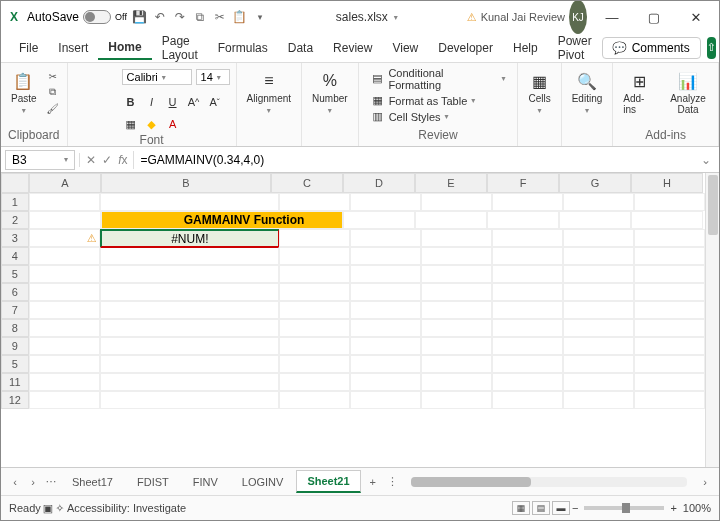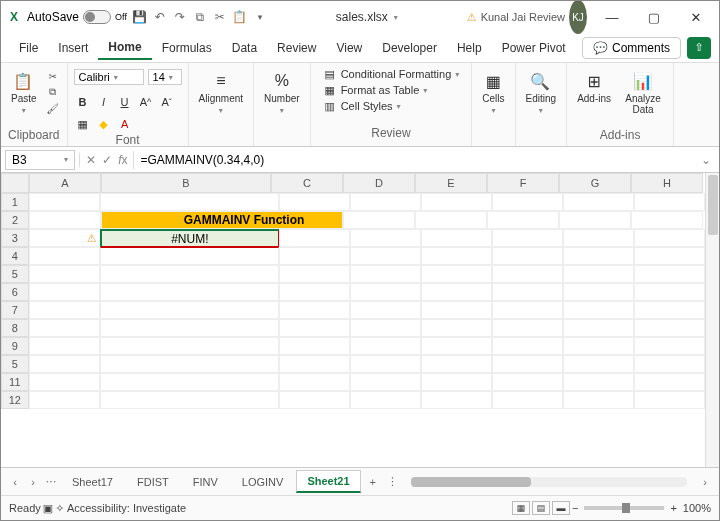--- a/index.html
+++ b/index.html
@@ -119,20 +119,21 @@
     <div class="window-btn">—</div>
     <div class="window-btn">▢</div>
     <div class="window-btn">✕</div>
   </div>
 </div>
 
 <div class="menubar">
   <div class="menu-item">File</div>
   <div class="menu-item">Insert</div>
   <div class="menu-item active">Home</div>
+  <div class="menu-item">Page Layout</div>
   <div class="menu-item">Formulas</div>
   <div class="menu-item">Data</div>
   <div class="menu-item">Review</div>
   <div class="menu-item">View</div>
   <div class="menu-item">Developer</div>
   <div class="menu-item">Help</div>
   <div class="menu-item">Power Pivot</div>
   <div class="spacer"></div>
   <div class="comments-btn">
     <span>💬</span>
@@ -152,21 +153,21 @@
       <div class="small-stack">
         <div class="small-btn">✂</div>
         <div class="small-btn">⧉</div>
         <div class="small-btn">🖌</div>
       </div>
     </div>
     <div class="label">Clipboard</div>
   </div>
 
   <div class="ribbon-group">
-    <div class="controls" style="flex-direction:column;align-items:flex-start;">
+    <div class="controls" style="flex-direction:column;align-items:flex-start;margin-left:48px;">
       <div class="font-row">
         <div class="font-name">
             <span>Calibri</span>
             <span class="dropdown-arrow">▾</span>
           </div>
         <div class="font-size">
             <span>14</span>
             <span class="dropdown-arrow">▾</span>
           </div>
       </div>

